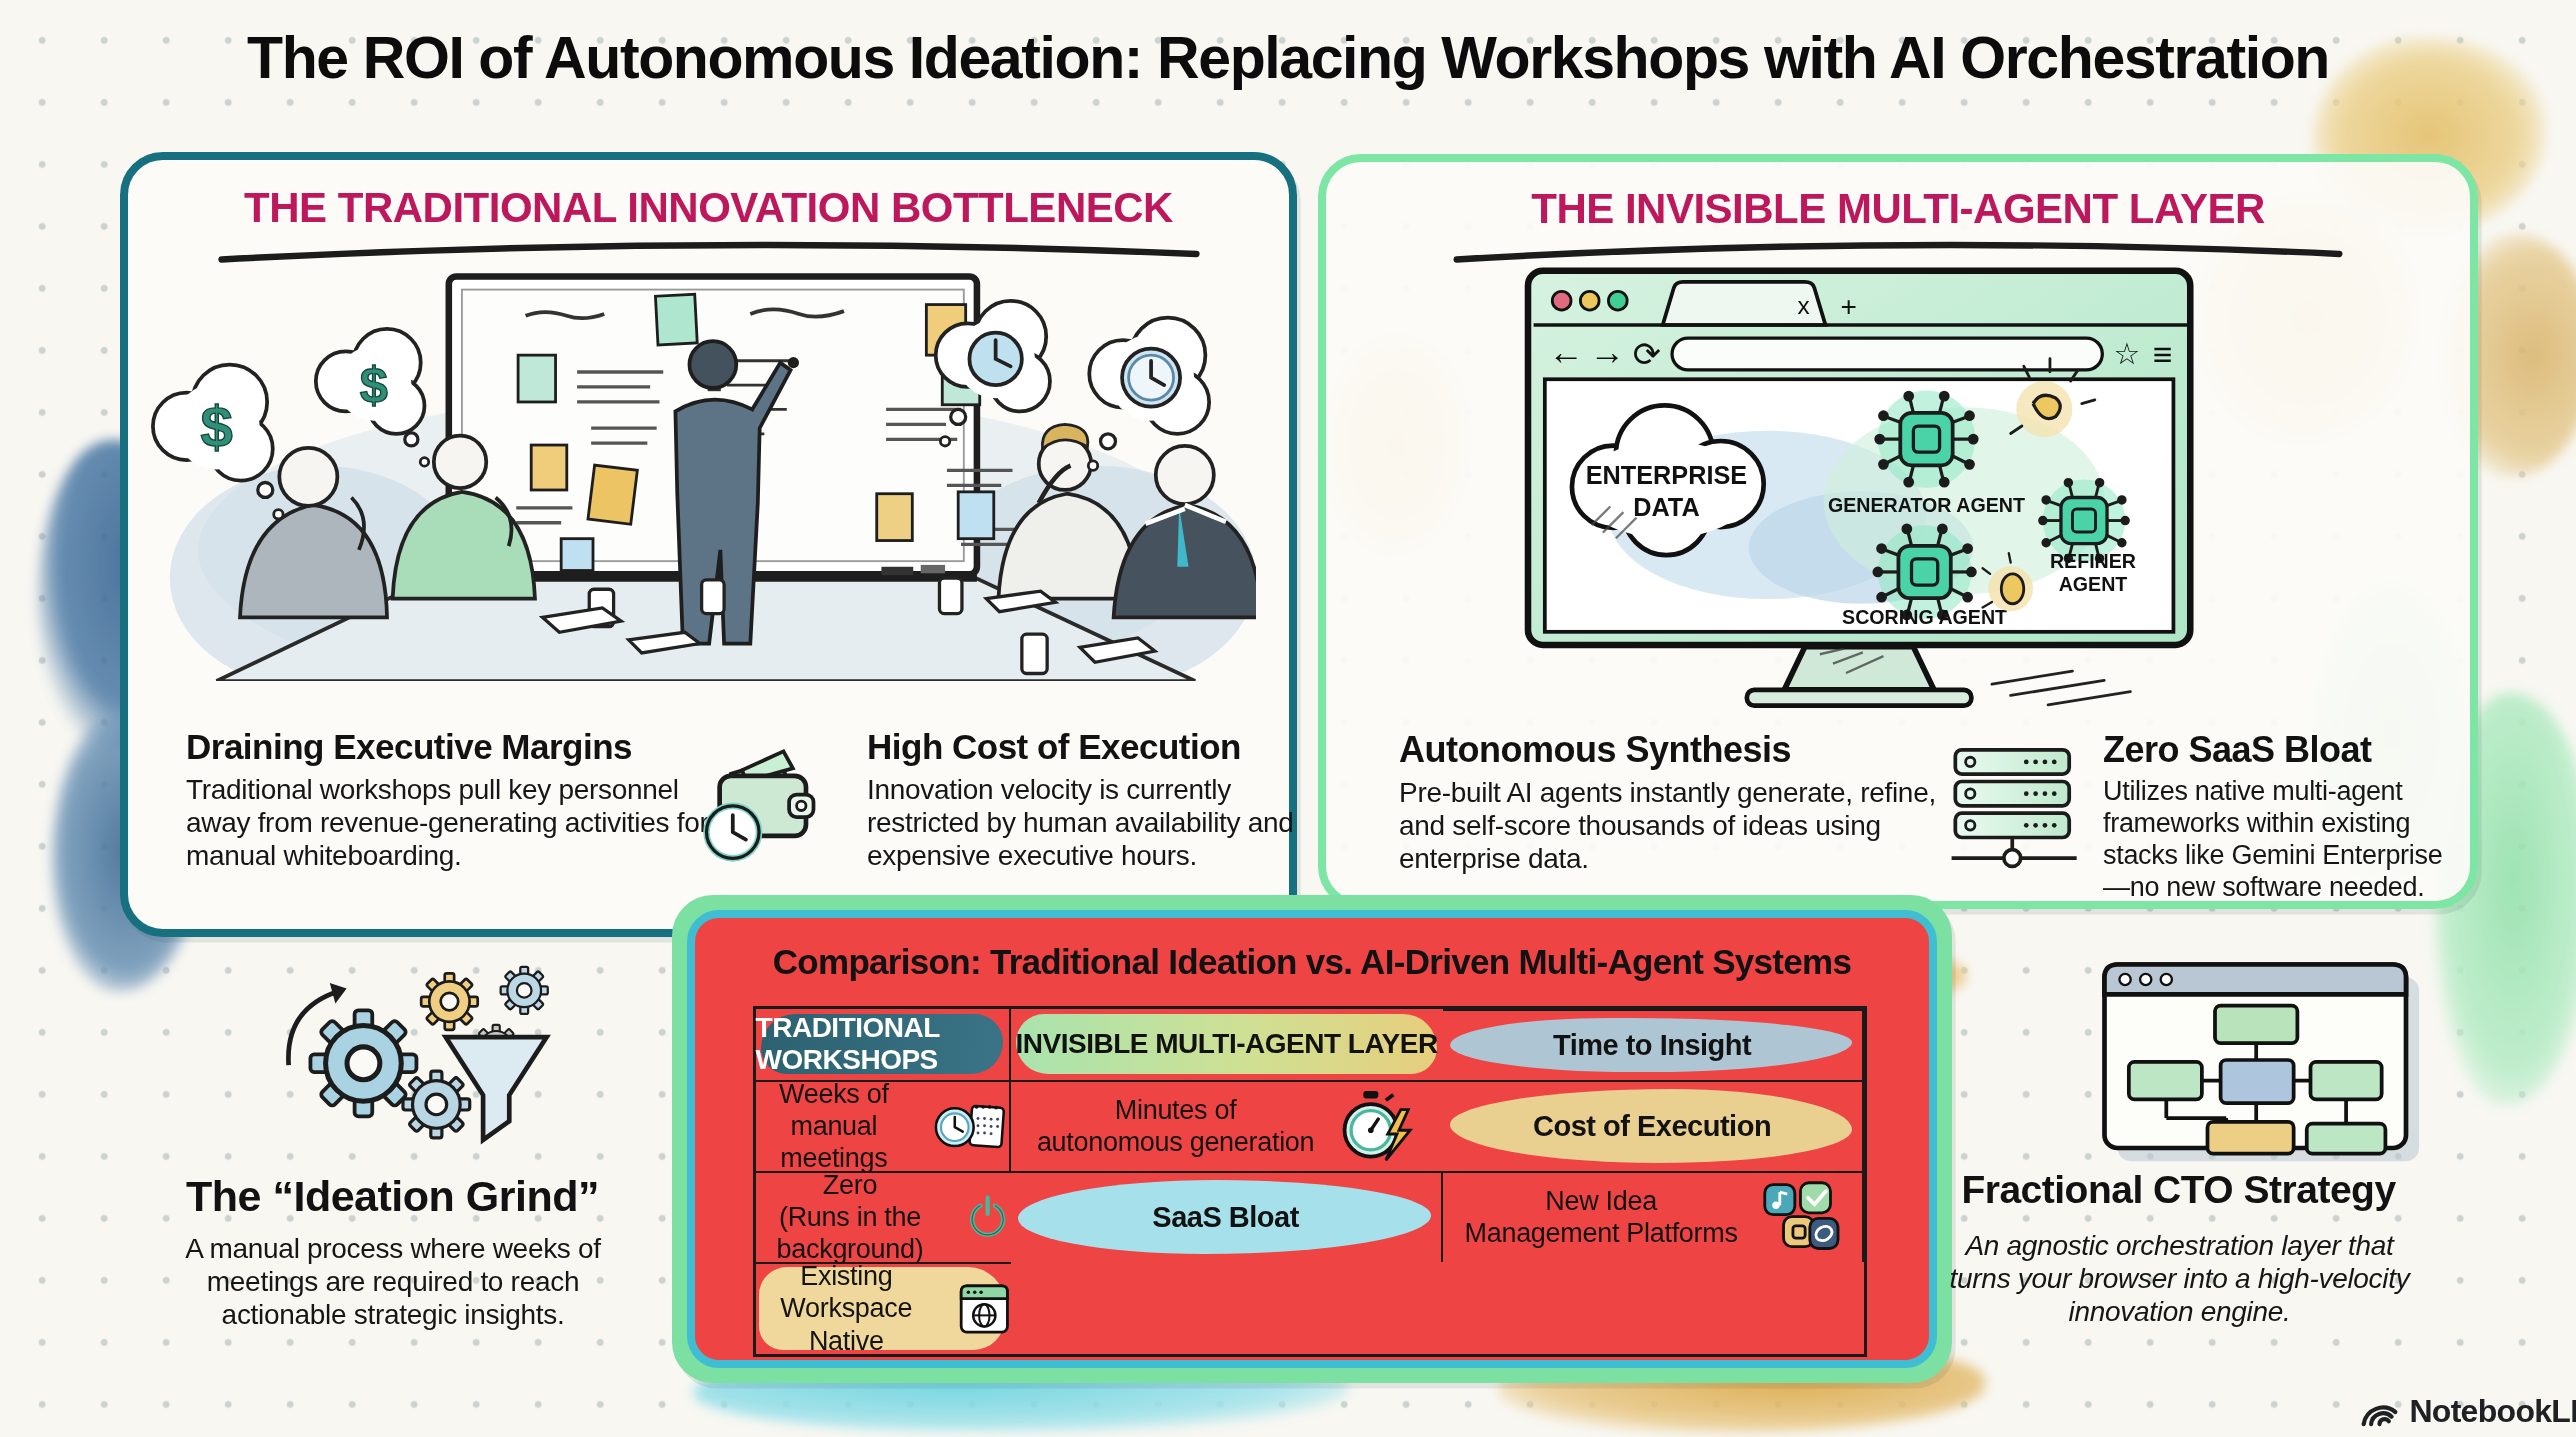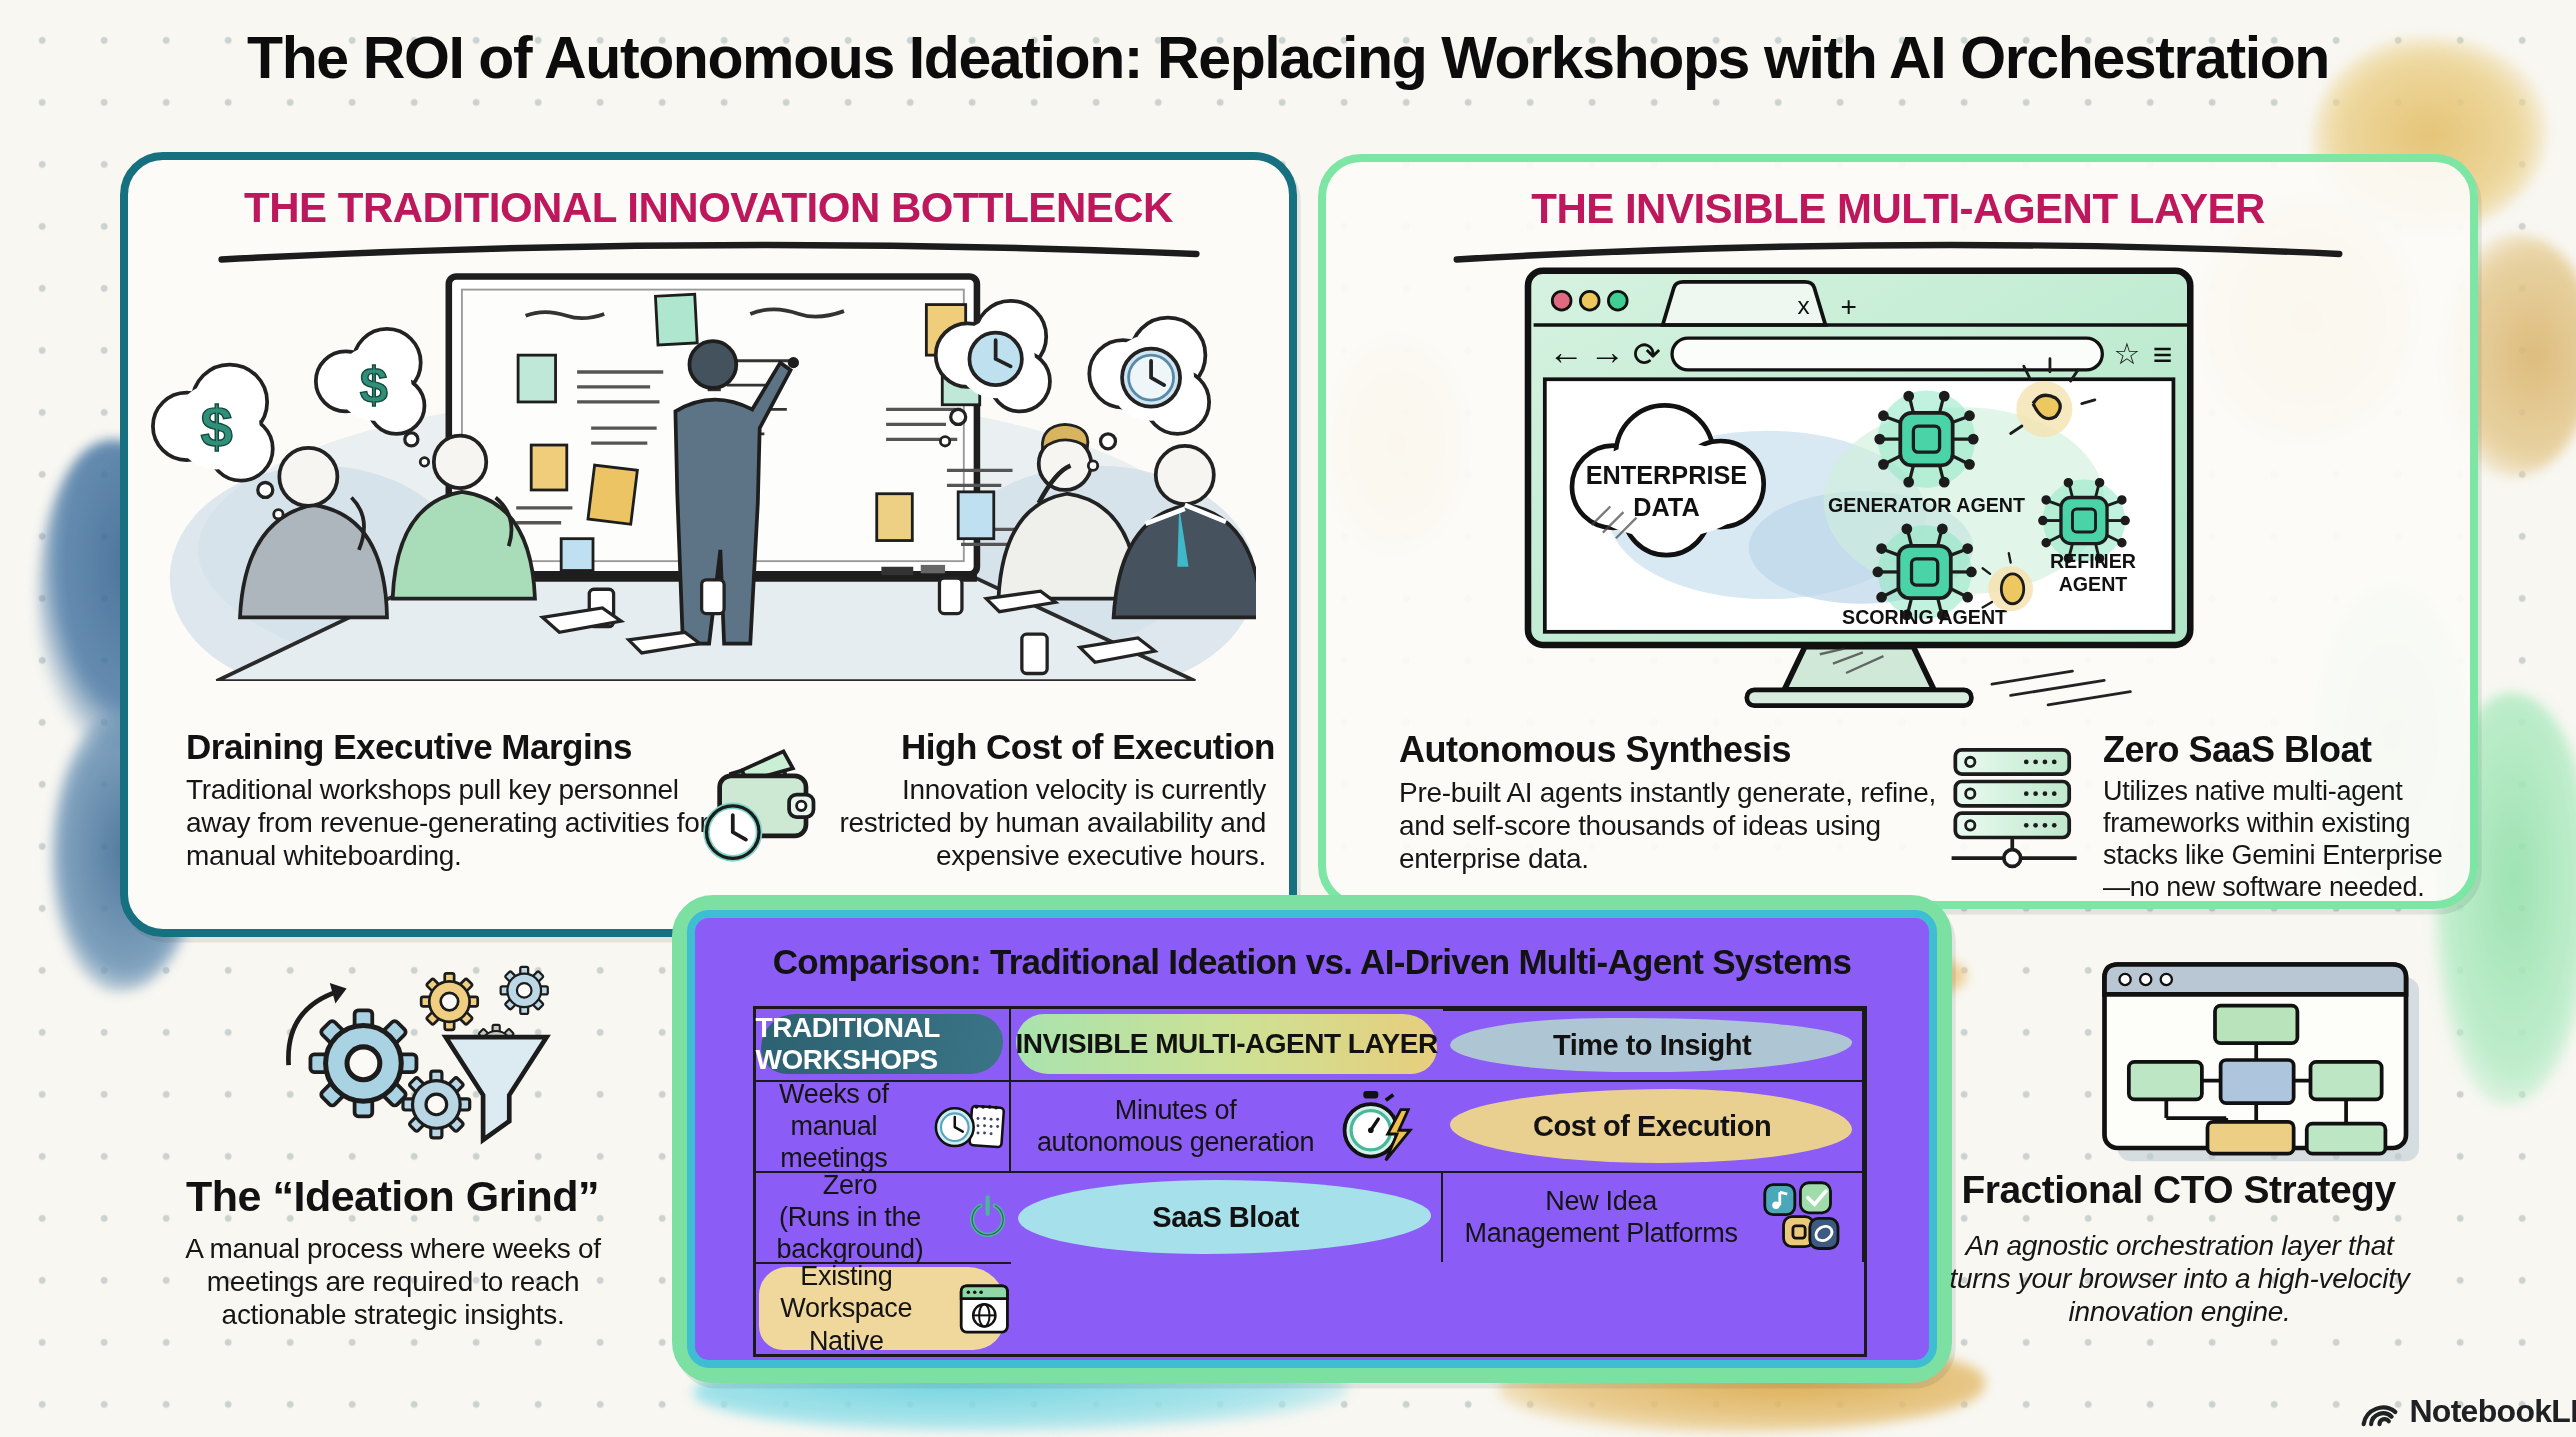--- a/index.html
+++ b/index.html
@@ -223,21 +223,21 @@
     <svg class="abs" style="left:571px;top:582px;" width="122" height="122" viewBox="0 0 130 130">
       <path d="M34 34 l52 -16 l8 22 l-58 10 z" fill="#9fe0b4" stroke="#1c1c1c" stroke-width="4"></path>
       <path d="M46 30 l44 -20 l10 18 l-50 14 z" fill="#c9efd4" stroke="#1c1c1c" stroke-width="4"></path>
       <rect x="22" y="36" width="92" height="64" rx="12" fill="#cde9d4" stroke="#1c1c1c" stroke-width="5"></rect>
       <rect x="96" y="56" width="26" height="24" rx="8" fill="#e7f5ea" stroke="#1c1c1c" stroke-width="4"></rect>
       <circle cx="109" cy="68" r="5" fill="#fff" stroke="#1c1c1c" stroke-width="3"></circle>
       <circle cx="36" cy="96" r="28" fill="#ffffff" stroke="#7fd4c8" stroke-width="7"></circle>
       <circle cx="36" cy="96" r="28" fill="none" stroke="#1c1c1c" stroke-width="3.5"></circle>
       <path d="M36 96 V78 M36 96 L50 104" stroke="#1c1c1c" stroke-width="4" stroke-linecap="round"></path>
     </svg>
-    <div class="abs" style="left:707px;top:569px;width:440px;text-align:right;">
+    <div class="abs" style="left:739px;top:569px;width:440px;">
       <div class="feat-title">High Cost of Execution</div>
       <div class="feat-body" style="width:431px;">Innovation velocity is currently restricted by human availability and expensive executive hours.</div>
     </div>
   </div>
 
   <svg class="abs" style="left:251px;top:953px;" width="309" height="215" viewBox="0 0 330 230">
     <defs>
       <g id="gear8">
         <g fill="inherit">
           <rect x="-7" y="-42" width="14" height="16" rx="3"></rect>
@@ -465,21 +465,21 @@
       </g>
     </svg>
 
     <div class="abs" style="left:777px;top:569px;width:359px;">
       <div class="feat-title" style="font-size:36px;">Zero SaaS Bloat</div>
       <div class="feat-body" style="width:358px;font-size:27px;">Utilizes native multi-agent frameworks within existing stacks like Gemini Enterprise—no new software needed.</div>
     </div>
   </div>
 
   <div class="abs panel" style="left:672px;top:895px;width:1262px;height:470px;border:9.4px solid #7ce0a2;border-radius:41px;background:#7ce0a2;">
-    <div class="abs paper" style="left:5.6px;top:5.6px;right:5.6px;bottom:5.6px;border:8.4px solid #3fbdd2;border-radius:22px;background:#8b5cf6;">
+    <div class="abs paper" style="left:5.6px;top:5.6px;right:5.6px;bottom:5.6px;border:8.4px solid #3fbdd2;border-radius:32px;background:#ef4444;">
       <div class="abs center" style="left:0;right:0;top:24px;font-size:35px;font-weight:bold;letter-spacing:-0.7px;">Comparison: Traditional Ideation vs. AI-Driven Multi-Agent Systems</div>
 
       <div class="abs cmp-table" style="left:58px;top:88px;">
 
         <div class="cmp-cell rt">
           <span class="blob" style="left:5.6px;right:5.6px;top:5.6px;bottom:5.6px;border-radius:34px 28px 32px 26px;background:linear-gradient(100deg,#2c6170,#3a7486);"></span>
           <span class="cmp-head" style="color:#ffffff;z-index:1;">TRADITIONAL WORKSHOPS</span>
         </div>
         <div class="cmp-cell rt rr">
           <span class="blob" style="left:5.6px;right:5.6px;top:5.6px;bottom:5.6px;border-radius:28px 34px 26px 32px;background:linear-gradient(90deg,#a9e3ae,#cfe290,#e7ce7d);background:linear-gradient(90deg,#a9e3ae 0%,#cfe093 55%,#e7ce7d 100%);"></span>

